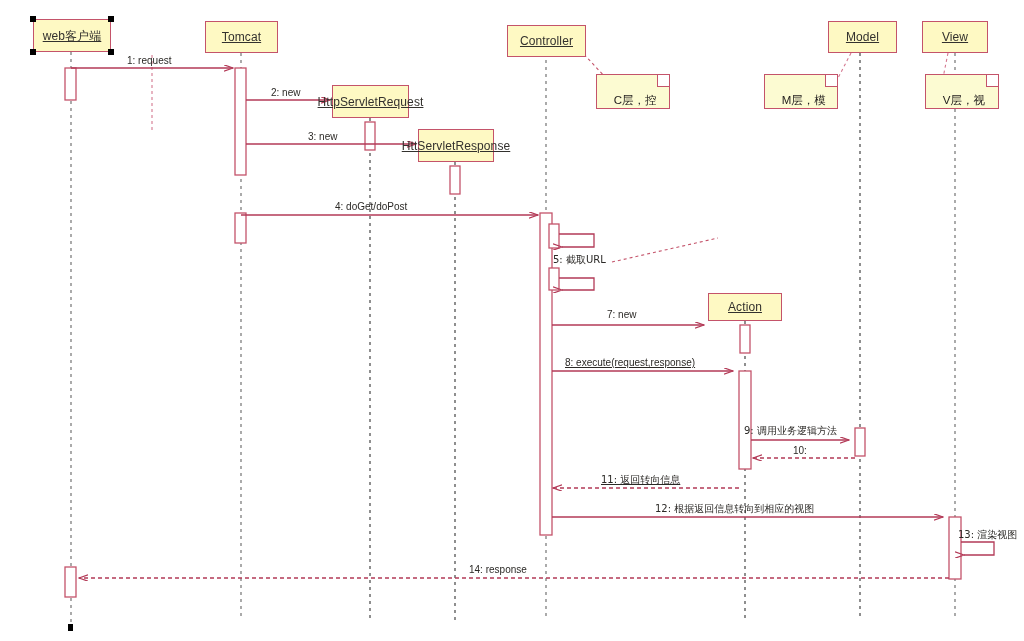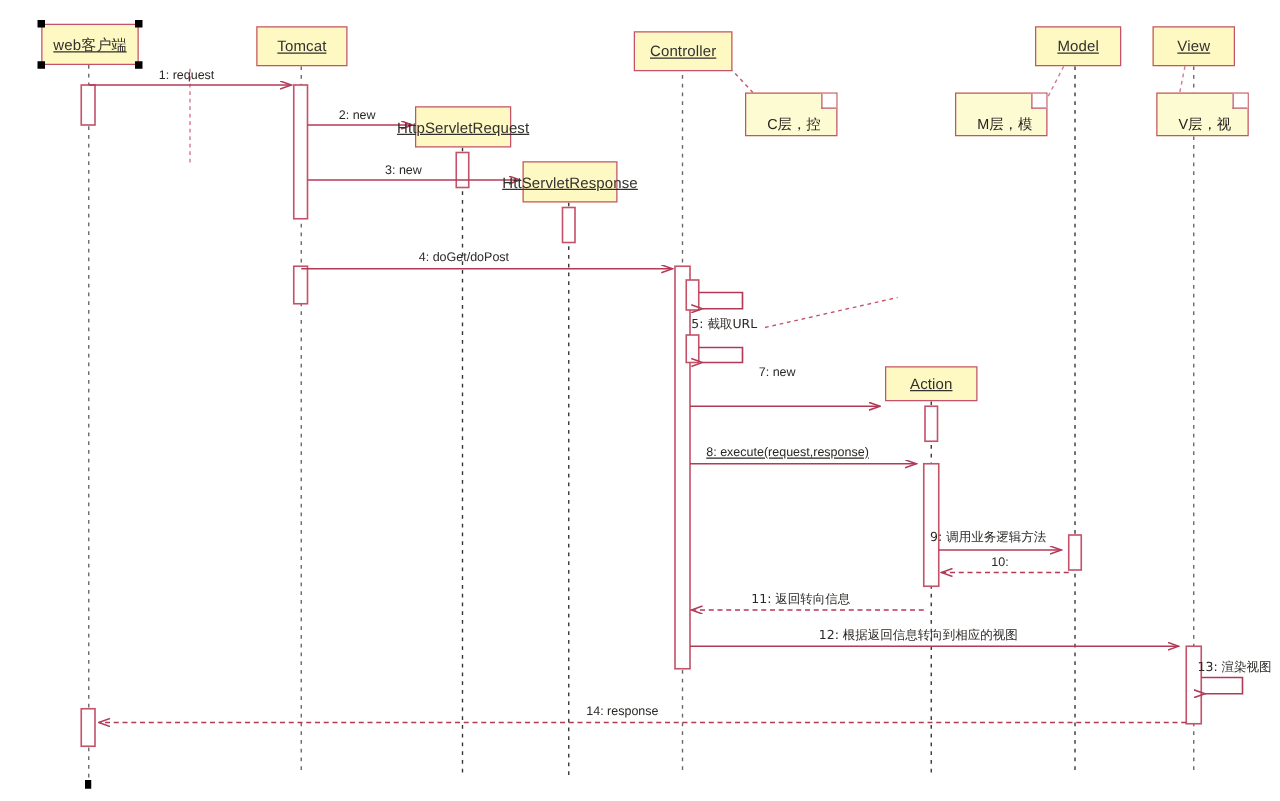--- a/index.html
+++ b/index.html
@@ -213,22 +213,22 @@
   <div class="note" style="left:925px; top:74px; width:74px; height:35px;">
     <span>V层，视图
 层</span>
   </div>
 
   <div class="msg-label" style="left:127px; top:54px;">1: request</div>
   <div class="msg-label" style="left:271px; top:86px;">2: new</div>
   <div class="msg-label" style="left:308px; top:130px;">3: new</div>
   <div class="msg-label" style="left:335px; top:200px;">4: doGet/doPost</div>
   <div class="msg-label cjk" style="left:553px; top:221px;margin-top:32px;">5: 截取URL</div>
-  <div class="msg-label" style="left:607px; top:292px;">7: new</div>
+  <div class="msg-label" style="left:607px; top:308px;">7: new</div>
   <div class="msg-label" style="left:565px; top:356px;text-decoration:underline;">8: execute(request,response)</div>
   <div class="msg-label cjk" style="left:744px; top:424px;">9: 调用业务逻辑方法</div>
   <div class="msg-label" style="left:793px; top:444px;">10:</div>
-  <div class="msg-label cjk" style="left:601px; top:473px;">11: 返回转向信息</div>
+  <div class="msg-label cjk" style="left:601px; top:473px;text-decoration:underline;">11: 返回转向信息</div>
   <div class="msg-label cjk" style="left:655px; top:502px;">12: 根据返回信息转向到相应的视图</div>
   <div class="msg-label cjk" style="left:958px; top:528px;">13: 渲染视图</div>
   <div class="msg-label" style="left:469px; top:563px;">14: response</div>
 
 </div>
 
 </body></html>

